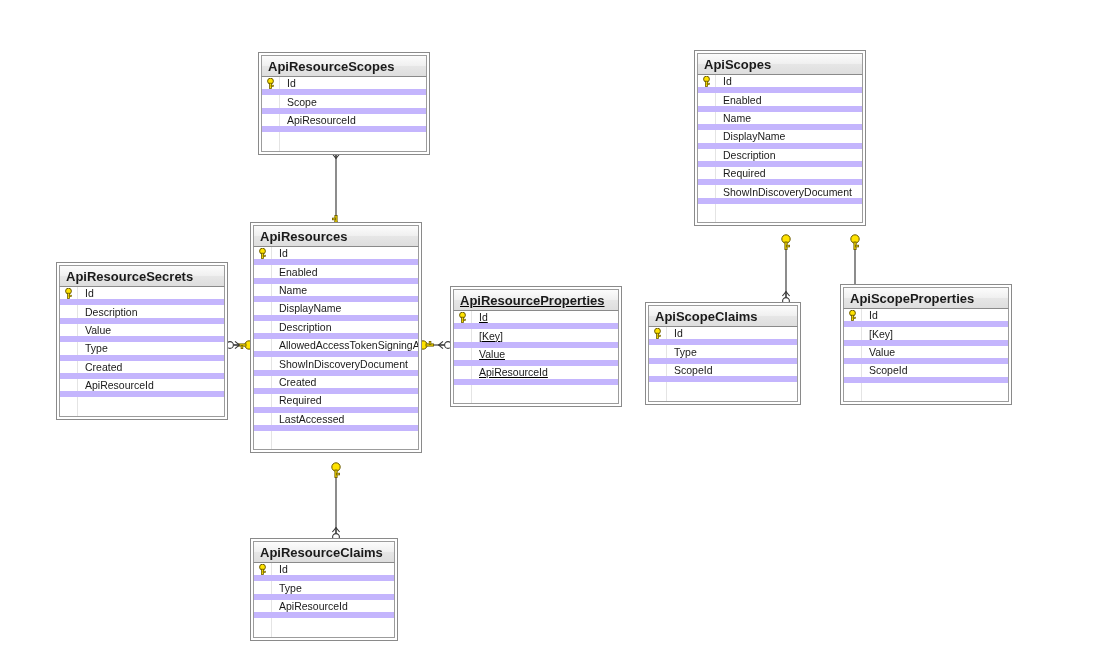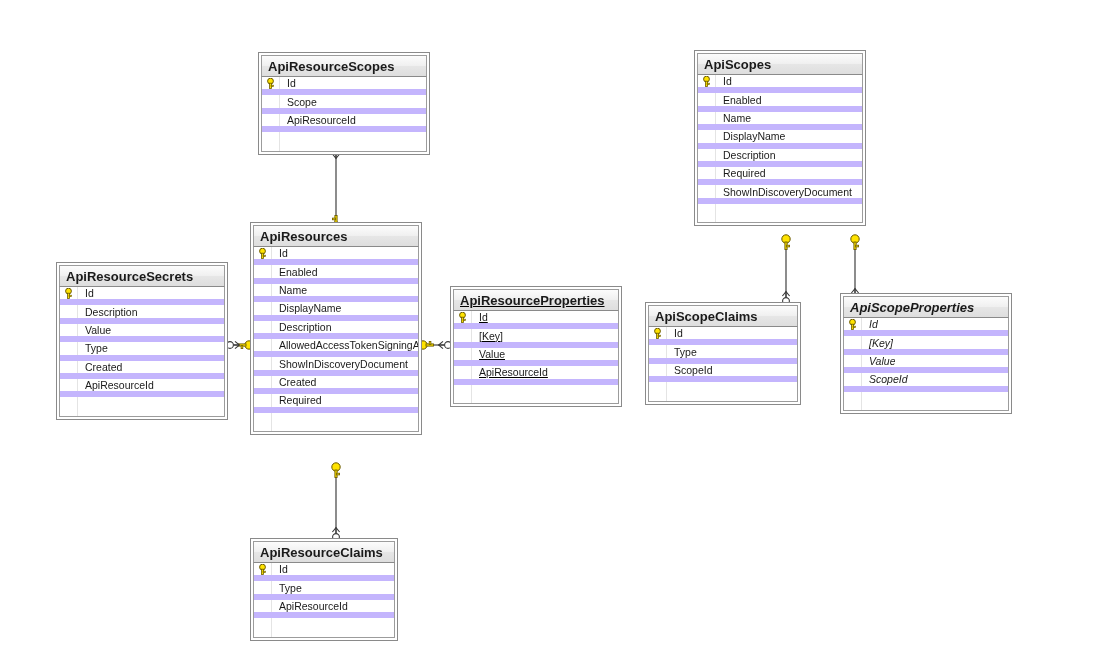--- a/index.html
+++ b/index.html
@@ -263,20 +263,24 @@
             <div class="col-name">ShowInDiscoveryDocument</div>
           </div>
           <div class="row">
             <div class="gutter"></div>
             <div class="col-name">Created</div>
           </div>
           <div class="row">
             <div class="gutter"></div>
             <div class="col-name">Required</div>
           </div>
+          <div class="row">
+            <div class="gutter"></div>
+            <div class="col-name">LastAccessed</div>
+          </div>
           <div class="row empty">
             <div class="gutter"></div>
             <div class="col-name"></div>
           </div>
         </div>
       </div>
       <div class="tbl" style="left: 56px; top: 262px; width: 172px;">
         <div class="tbl-header">ApiResourceSecrets</div>
         <div class="tbl-inner">
           <div class="row">
@@ -366,21 +370,21 @@
           <div class="row">
             <div class="gutter"></div>
             <div class="col-name">ScopeId</div>
           </div>
           <div class="row empty">
             <div class="gutter"></div>
             <div class="col-name"></div>
           </div>
         </div>
       </div>
-      <div class="tbl" style="left: 840px; top: 293px; width: 172px; font-style: italic;">
+      <div class="tbl" style="left: 840px; top: 284px; width: 172px;">
         <div class="tbl-header">ApiScopeProperties</div>
         <div class="tbl-inner">
           <div class="row">
             <div class="gutter">
               <svg class="pk-key" viewBox="0 0 9 11" xmlns="http://www.w3.org/2000/svg">
                 <ellipse cx="4.5" cy="3.1" rx="2.9" ry="2.9" fill="#ffe300" stroke="#6b5a00" stroke-width="1"></ellipse>
                 <rect x="3.5" y="5.2" width="2" height="5.2" fill="#ffe300" stroke="#6b5a00" stroke-width="0.8"></rect>
                 <rect x="5.1" y="7.2" width="2.3" height="1.4" fill="#ffe300" stroke="#6b5a00" stroke-width="0.7"></rect>
               </svg>
             </div>

